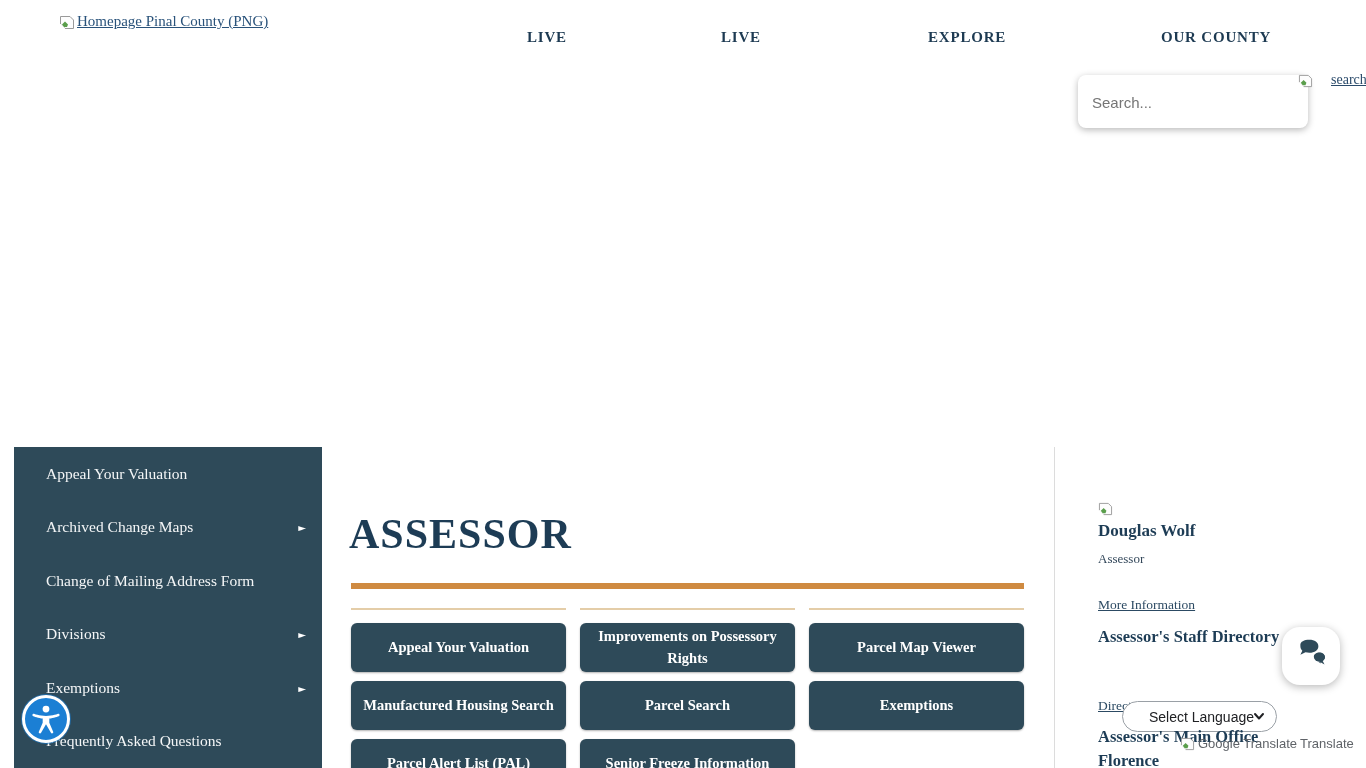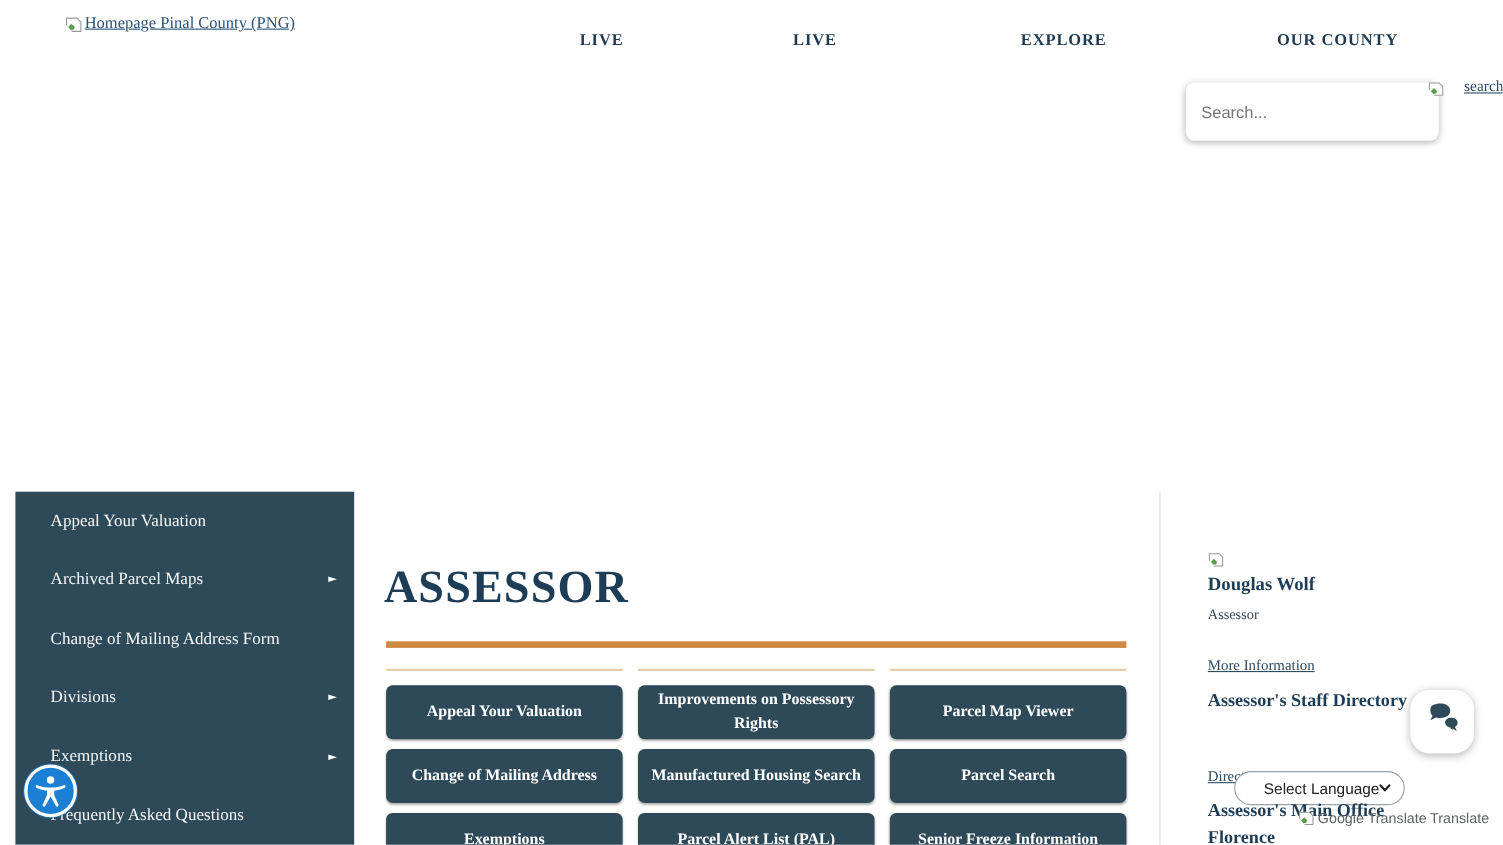--- a/index.html
+++ b/index.html
@@ -102,21 +102,21 @@
       <path d="M1.5 9 L5.5 13.5 H1.5 Z" fill="#fff" stroke="#fff" stroke-width="1"></path>
     </svg>
     <span>search</span>
   </a>
 
   <nav class="left-nav">
     <div class="left-nav-item">
       <span>Appeal Your Valuation</span>
     </div>
     <div class="left-nav-item">
-      <span>Archived Parcel Maps</span>
+      <span>Archived Change Maps</span>
       <span class="left-nav-arrow">►</span>
     </div>
     <div class="left-nav-item">
       <span>Change of Mailing Address Form</span>
     </div>
     <div class="left-nav-item">
       <span>Divisions</span>
       <span class="left-nav-arrow">►</span>
     </div>
     <div class="left-nav-item">
@@ -134,21 +134,20 @@
 
   <div class="btn-toplines">
     <div class="btn-topline"></div>
     <div class="btn-topline"></div>
     <div class="btn-topline"></div>
   </div>
   <div class="btn-grid">
     <button class="ql-btn">Appeal Your Valuation</button>
     <button class="ql-btn">Improvements on Possessory Rights</button>
     <button class="ql-btn">Parcel Map Viewer</button>
-    <button class="ql-btn">Change of Mailing Address</button>
     <button class="ql-btn">Manufactured Housing Search</button>
     <button class="ql-btn">Parcel Search</button>
     <button class="ql-btn">Exemptions</button>
     <button class="ql-btn">Parcel Alert List (PAL)</button>
     <button class="ql-btn">Senior Freeze Information</button>
   </div>
 
   <div class="v-divider"></div>
 
   <svg class="broken-img rs" style="top:502px" width="15" height="14" viewBox="0 0 16 15">

